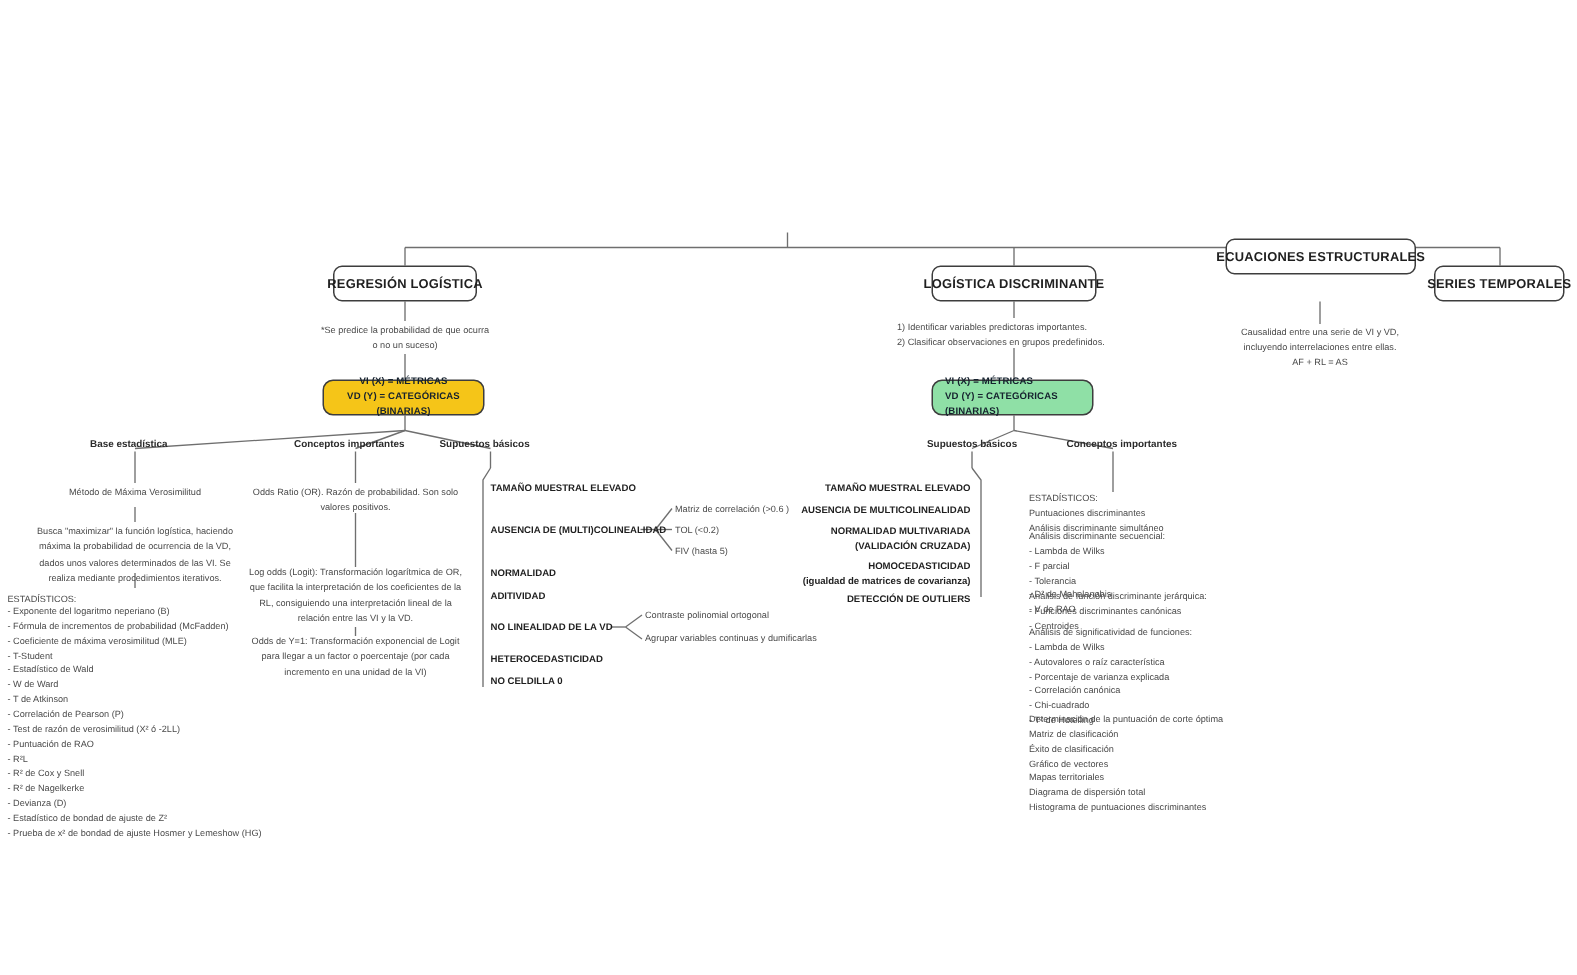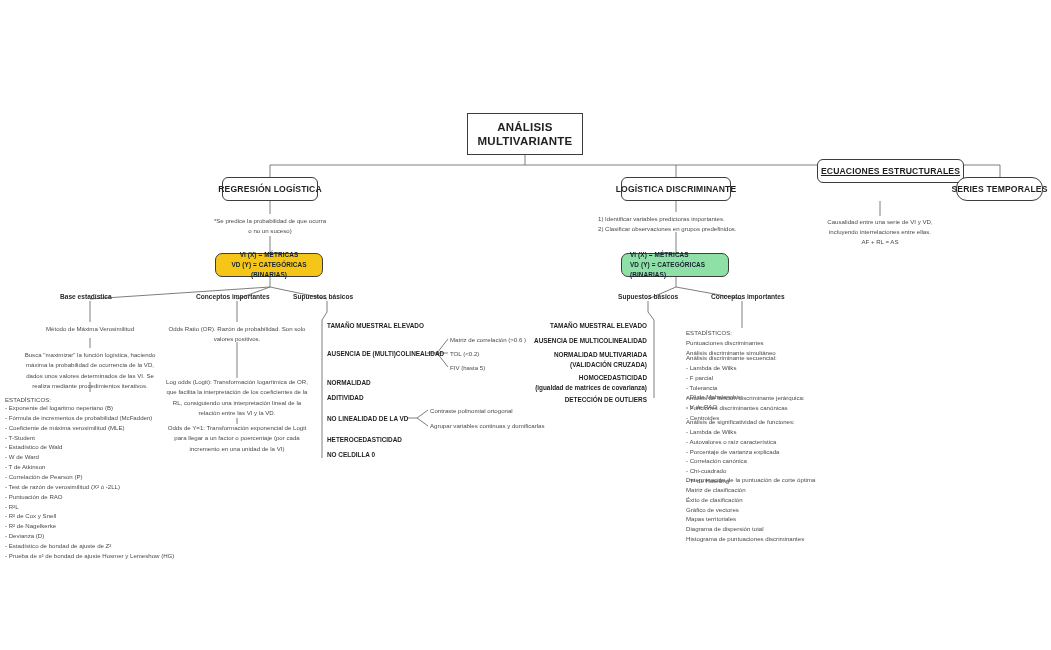--- a/index.html
+++ b/index.html
@@ -28,22 +28,22 @@
 
   
   .l2-box{
     height:24px;border:1.6px solid #3d3d3d;border-radius:6px;background:#fff;
     display:flex;align-items:center;justify-content:center;
     font-size:8.6px;font-weight:bold;color:#1f1f1f;letter-spacing:.15px;
     white-space:nowrap;padding:0 10px;
   }
   #box-rl{left:222px;top:177px;width:96px;}
   #box-ad{left:621px;top:177px;width:110px;}
-  #box-ee{left:817px;top:159px;width:147px;text-decoration:underline;}
-  #box-st{left:956px;top:177px;width:87px;border-radius:11px;}
+  #box-ee{left:817px;top:159px;width:127px;}
+  #box-st{left:956px;top:177px;width:87px;}
 
   
   .var-box{
     border:1px solid #3d3d3d;border-radius:7px;
     font-size:6.4px;font-weight:bold;color:#15212e;
     line-height:1.55;text-align:center;letter-spacing:.1px;
     display:flex;flex-direction:column;align-items:center;justify-content:center;
     padding:4px 8px;box-sizing:border-box;
   }
   #var-rl{left:215px;top:253px;width:108px;height:24px;background:#f5c518;}
@@ -123,26 +123,20 @@
       <path d="M742,301 L742,312"></path>
 
       <path d="M648,312 L654,320 L654,398"></path>
 
       <path d="M742,312 L742,328"></path>
 
       <path d="M880,201 L880,216"></path>
     </g>
   </svg>
 
-  <div class="node root-box">
-    <div>
-      <span>ANÁLISIS</span>
-      <span>MULTIVARIANTE</span>
-    </div>
-  </div>
 
   <div class="node l2-box" id="box-rl">
     <span>REGRESIÓN LOGÍSTICA</span>
   </div>
   <div class="node l2-box" id="box-ad">
     <span>LOGÍSTICA DISCRIMINANTE</span>
   </div>
   <div class="node l2-box" id="box-ee">
     <span>ECUACIONES ESTRUCTURALES</span>
   </div>

